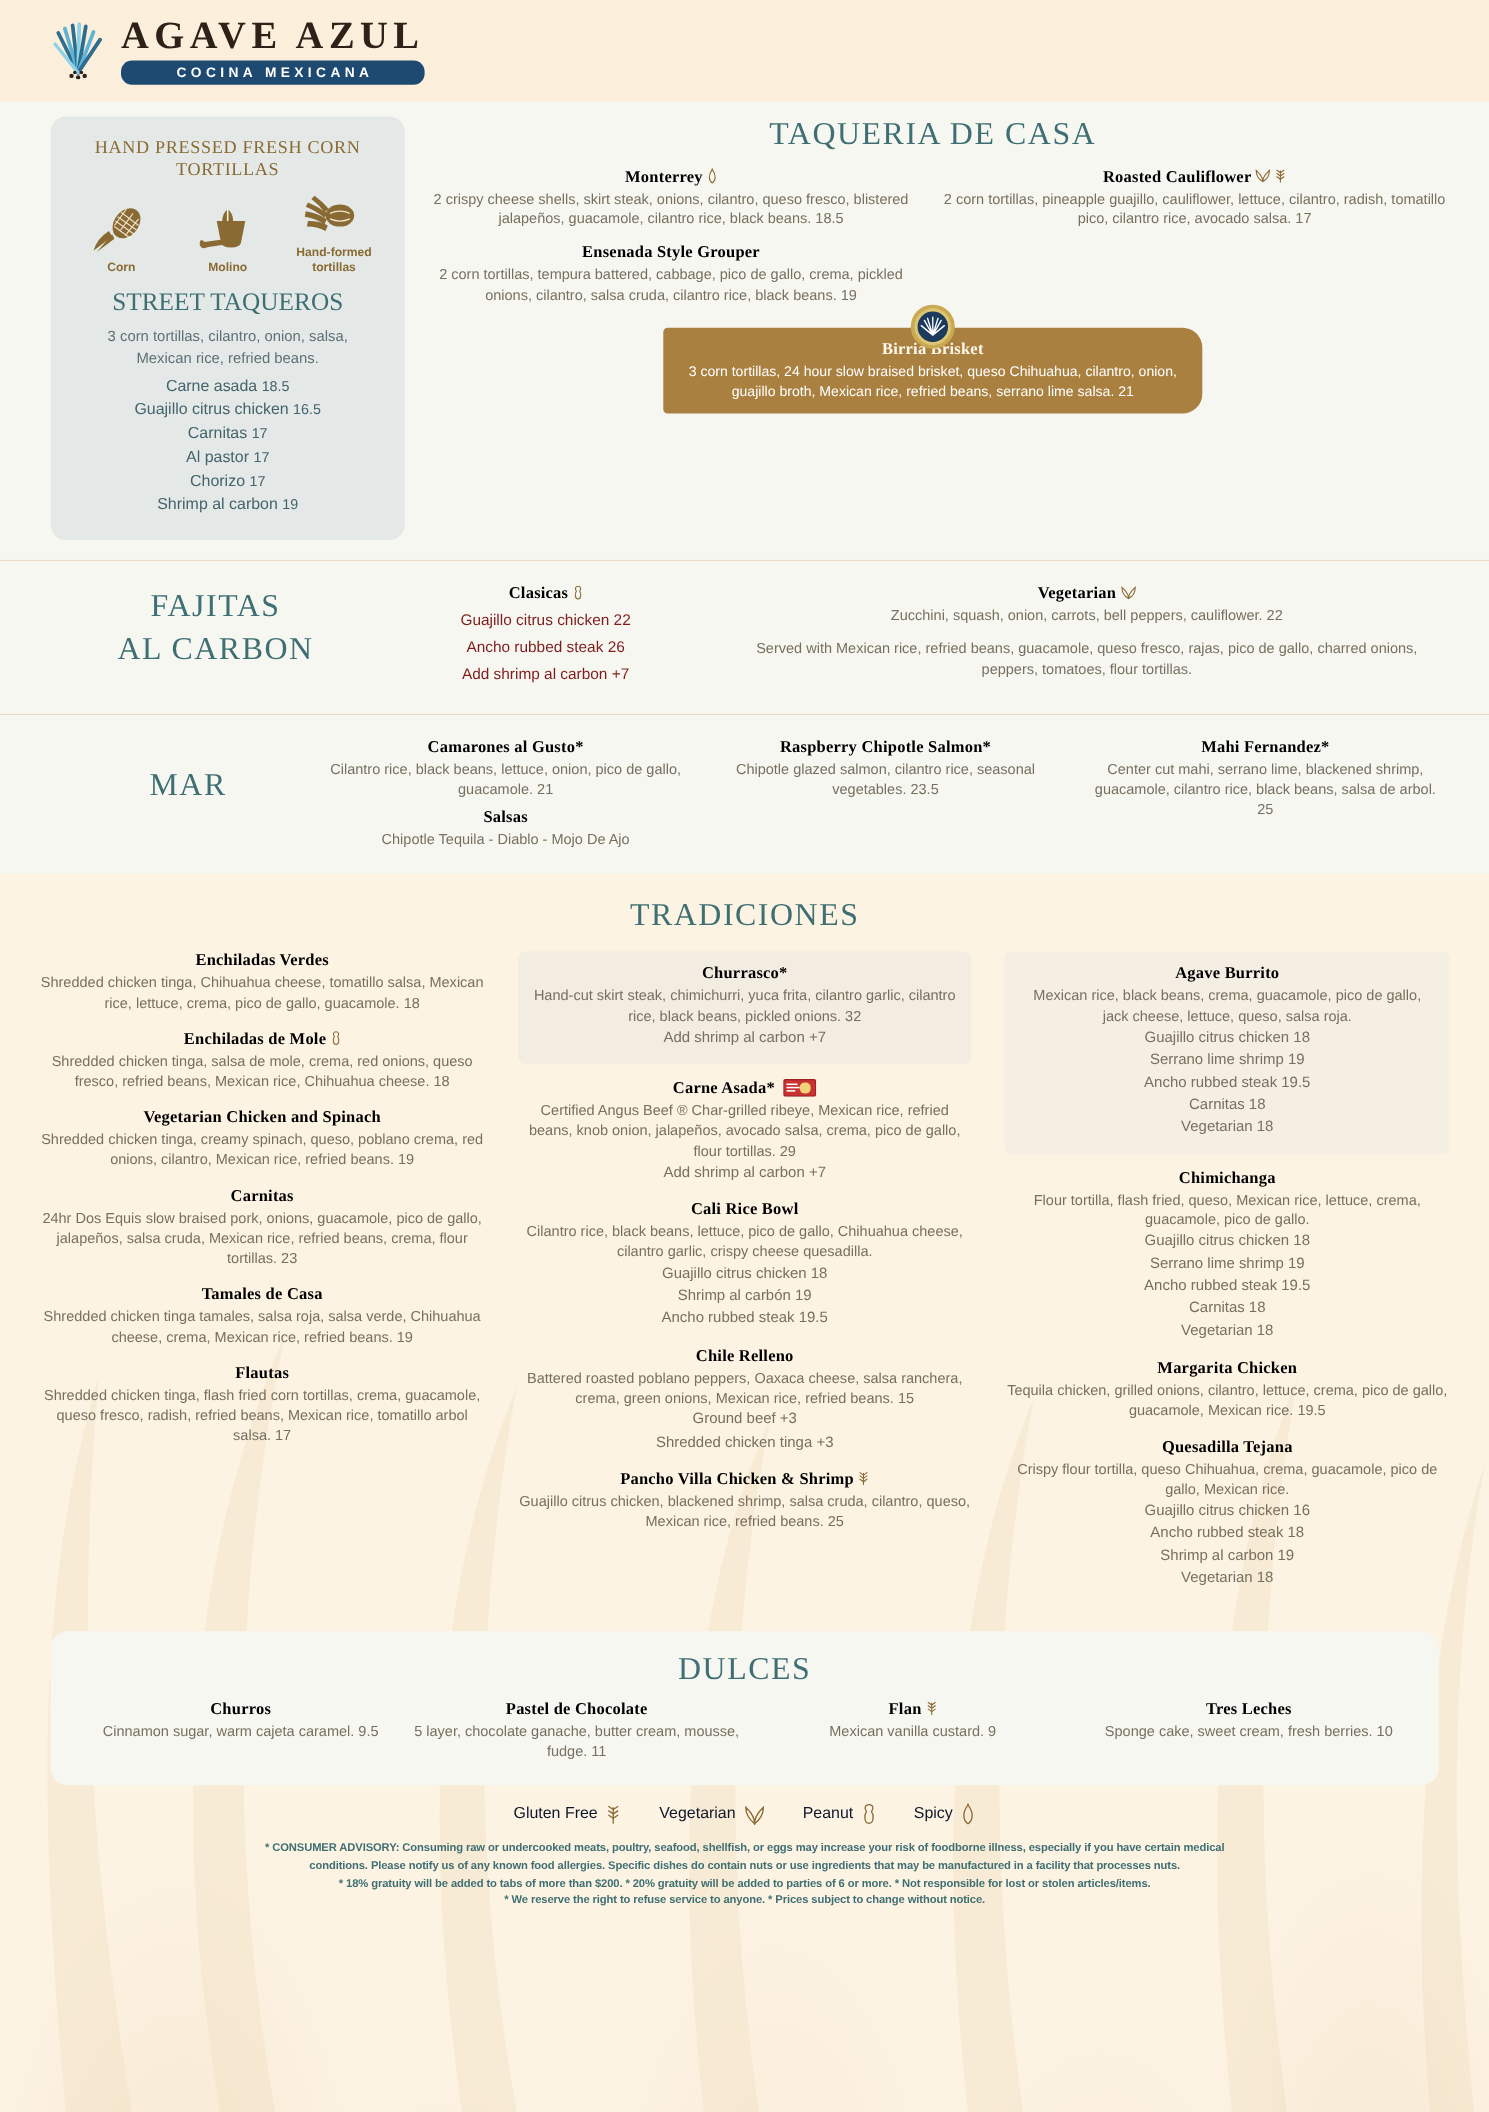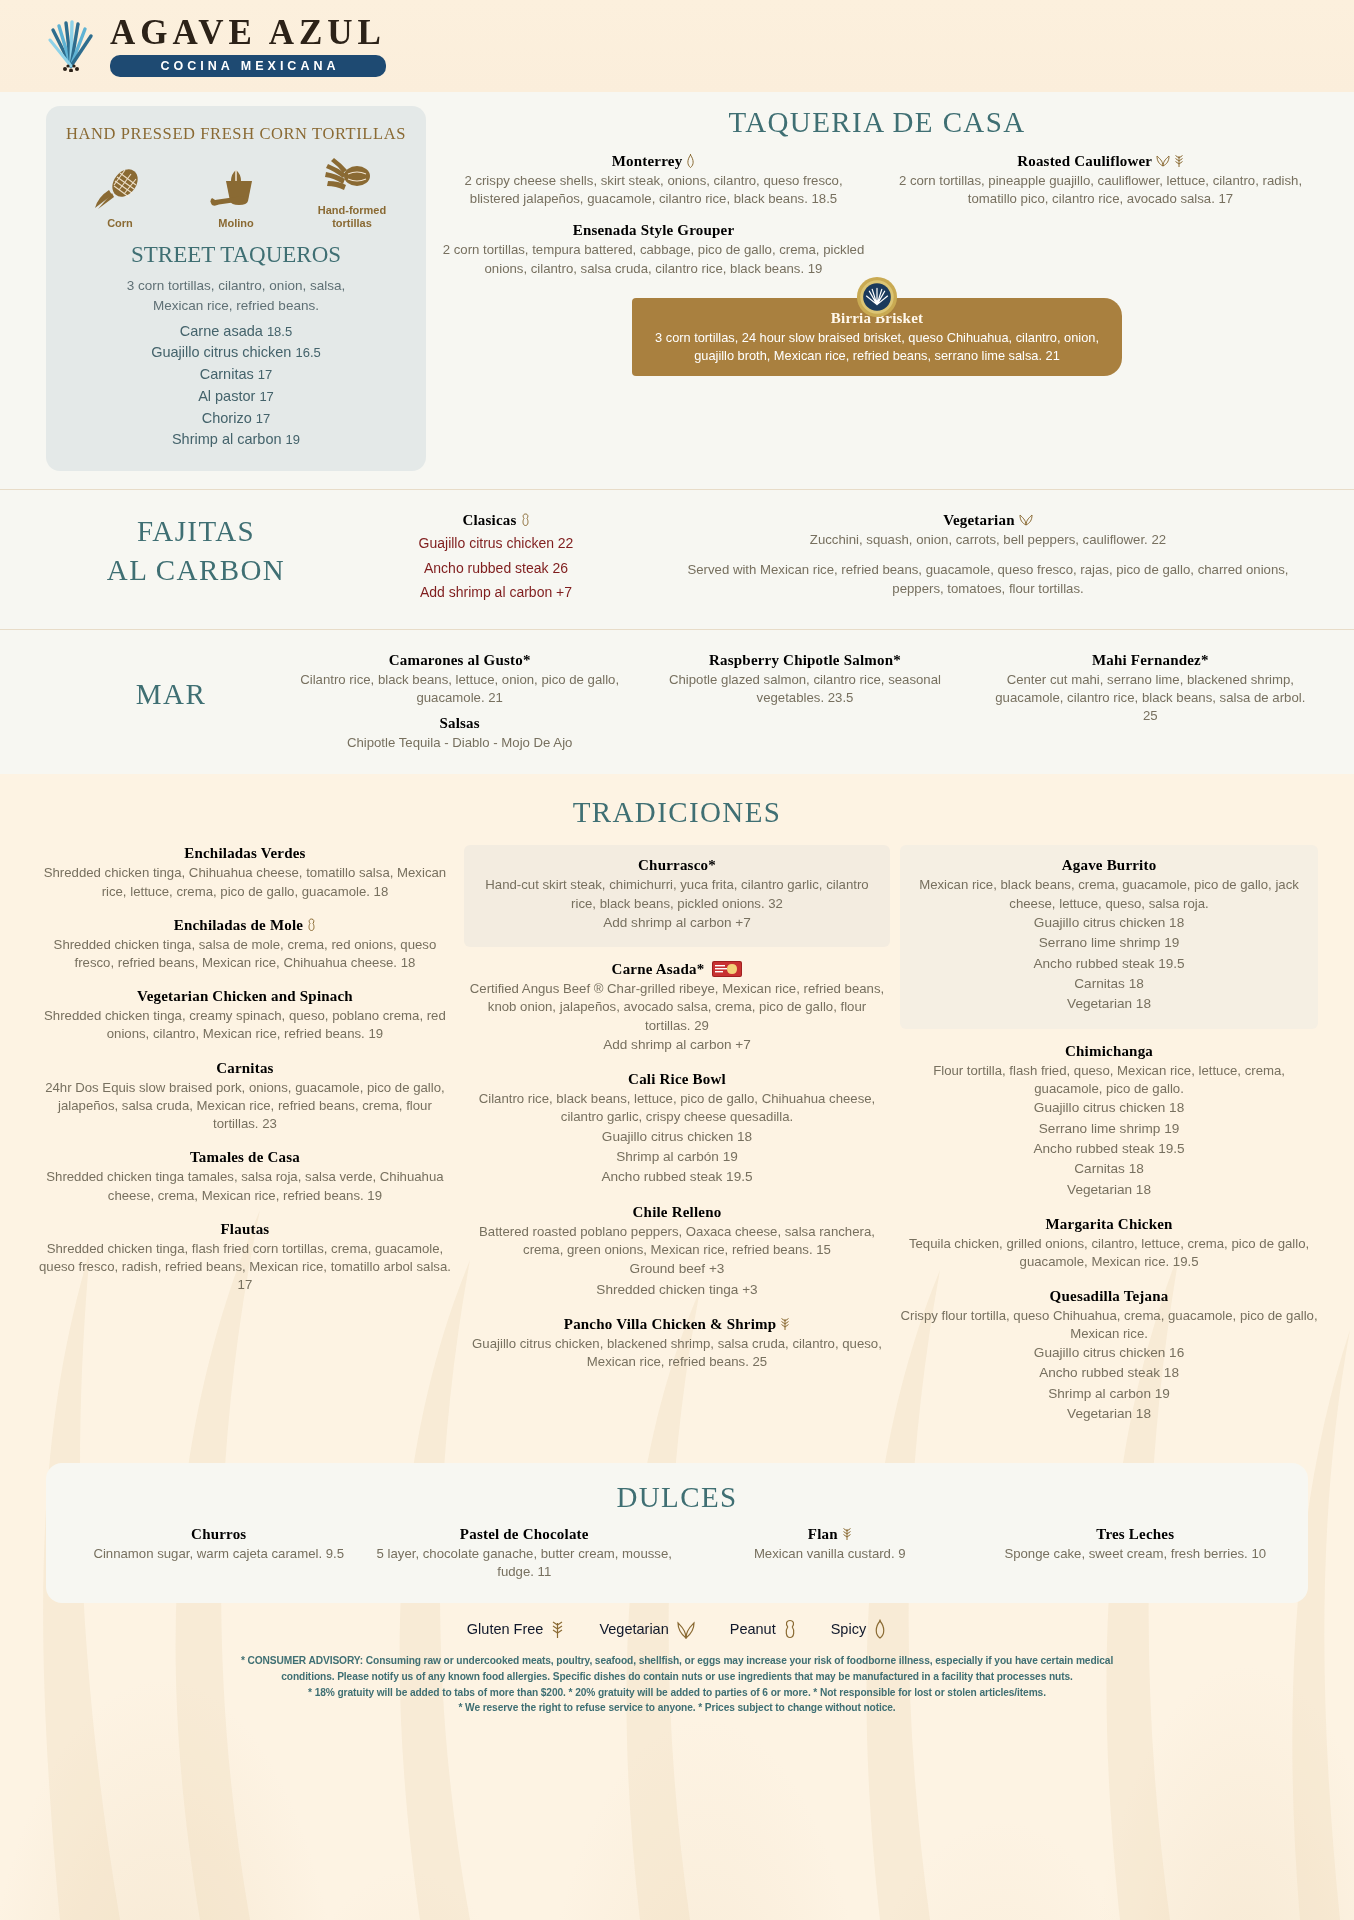--- a/index.html
+++ b/index.html
@@ -66,21 +66,21 @@
     letter-spacing: .2px; margin-bottom: 2px;
   }
   .dish-desc {
     font-size: 13.2px; line-height: 1.38; color: #77705f;
   }
   .center { text-align: center; }
 
   
   .top-sect { display: flex; padding: 14px 40px 18px 46px; gap: 14px; }
   .tortilla-card {
-    width: 380px; background: #e4e9e8; border-radius: 14px;
+    width: 322px; background: #e4e9e8; border-radius: 14px;
     padding: 18px 16px 20px; flex: none; align-self: flex-start;
   }
   .tortilla-head {
     font-family: "Liberation Serif", serif;
     font-size: 16.5px; color: #8a6a33; text-align: center;
     letter-spacing: .6px; margin-bottom: 10px;
   }
   .icon-row { display: flex; justify-content: space-around; align-items: flex-end; margin-bottom: 12px; }
   .icon-cell { text-align: center; width: 96px; }
   .icon-cell svg { display: block; margin: 0 auto 4px; }
@@ -123,21 +123,21 @@
 
   
   .mar { display: flex; padding: 22px 40px 22px 46px; align-items: flex-start; }
   .mar-title { width: 250px; flex: none; padding-top: 26px; }
   .mar-cols { flex: 1; display: flex; gap: 18px; }
   .mar-col { flex: 1; }
 
   
   .trad { position: relative; z-index: 2; padding: 22px 36px 16px; }
   .trad h2 { margin-bottom: 16px; }
-  .trad-grid { display: flex; gap: 10px; align-items: flex-start; }
+  .trad-grid { display: flex; gap: 30px; align-items: flex-start; }
   .trad-col { flex: 1; }
   .trad-col.mid { flex: 1.02; }
   .trad-item { margin-bottom: 16px; }
   .shade-box { background: #f3ece0; border-radius: 6px; padding: 12px 14px 14px; margin-bottom: 14px; }
   .shade-box.right-top { background: #f5efe3; }
   .price-line { font-size: 13.6px; color: #77705f; line-height: 1.5; }
 
   
   .dulces {
     position: relative; z-index: 2;

